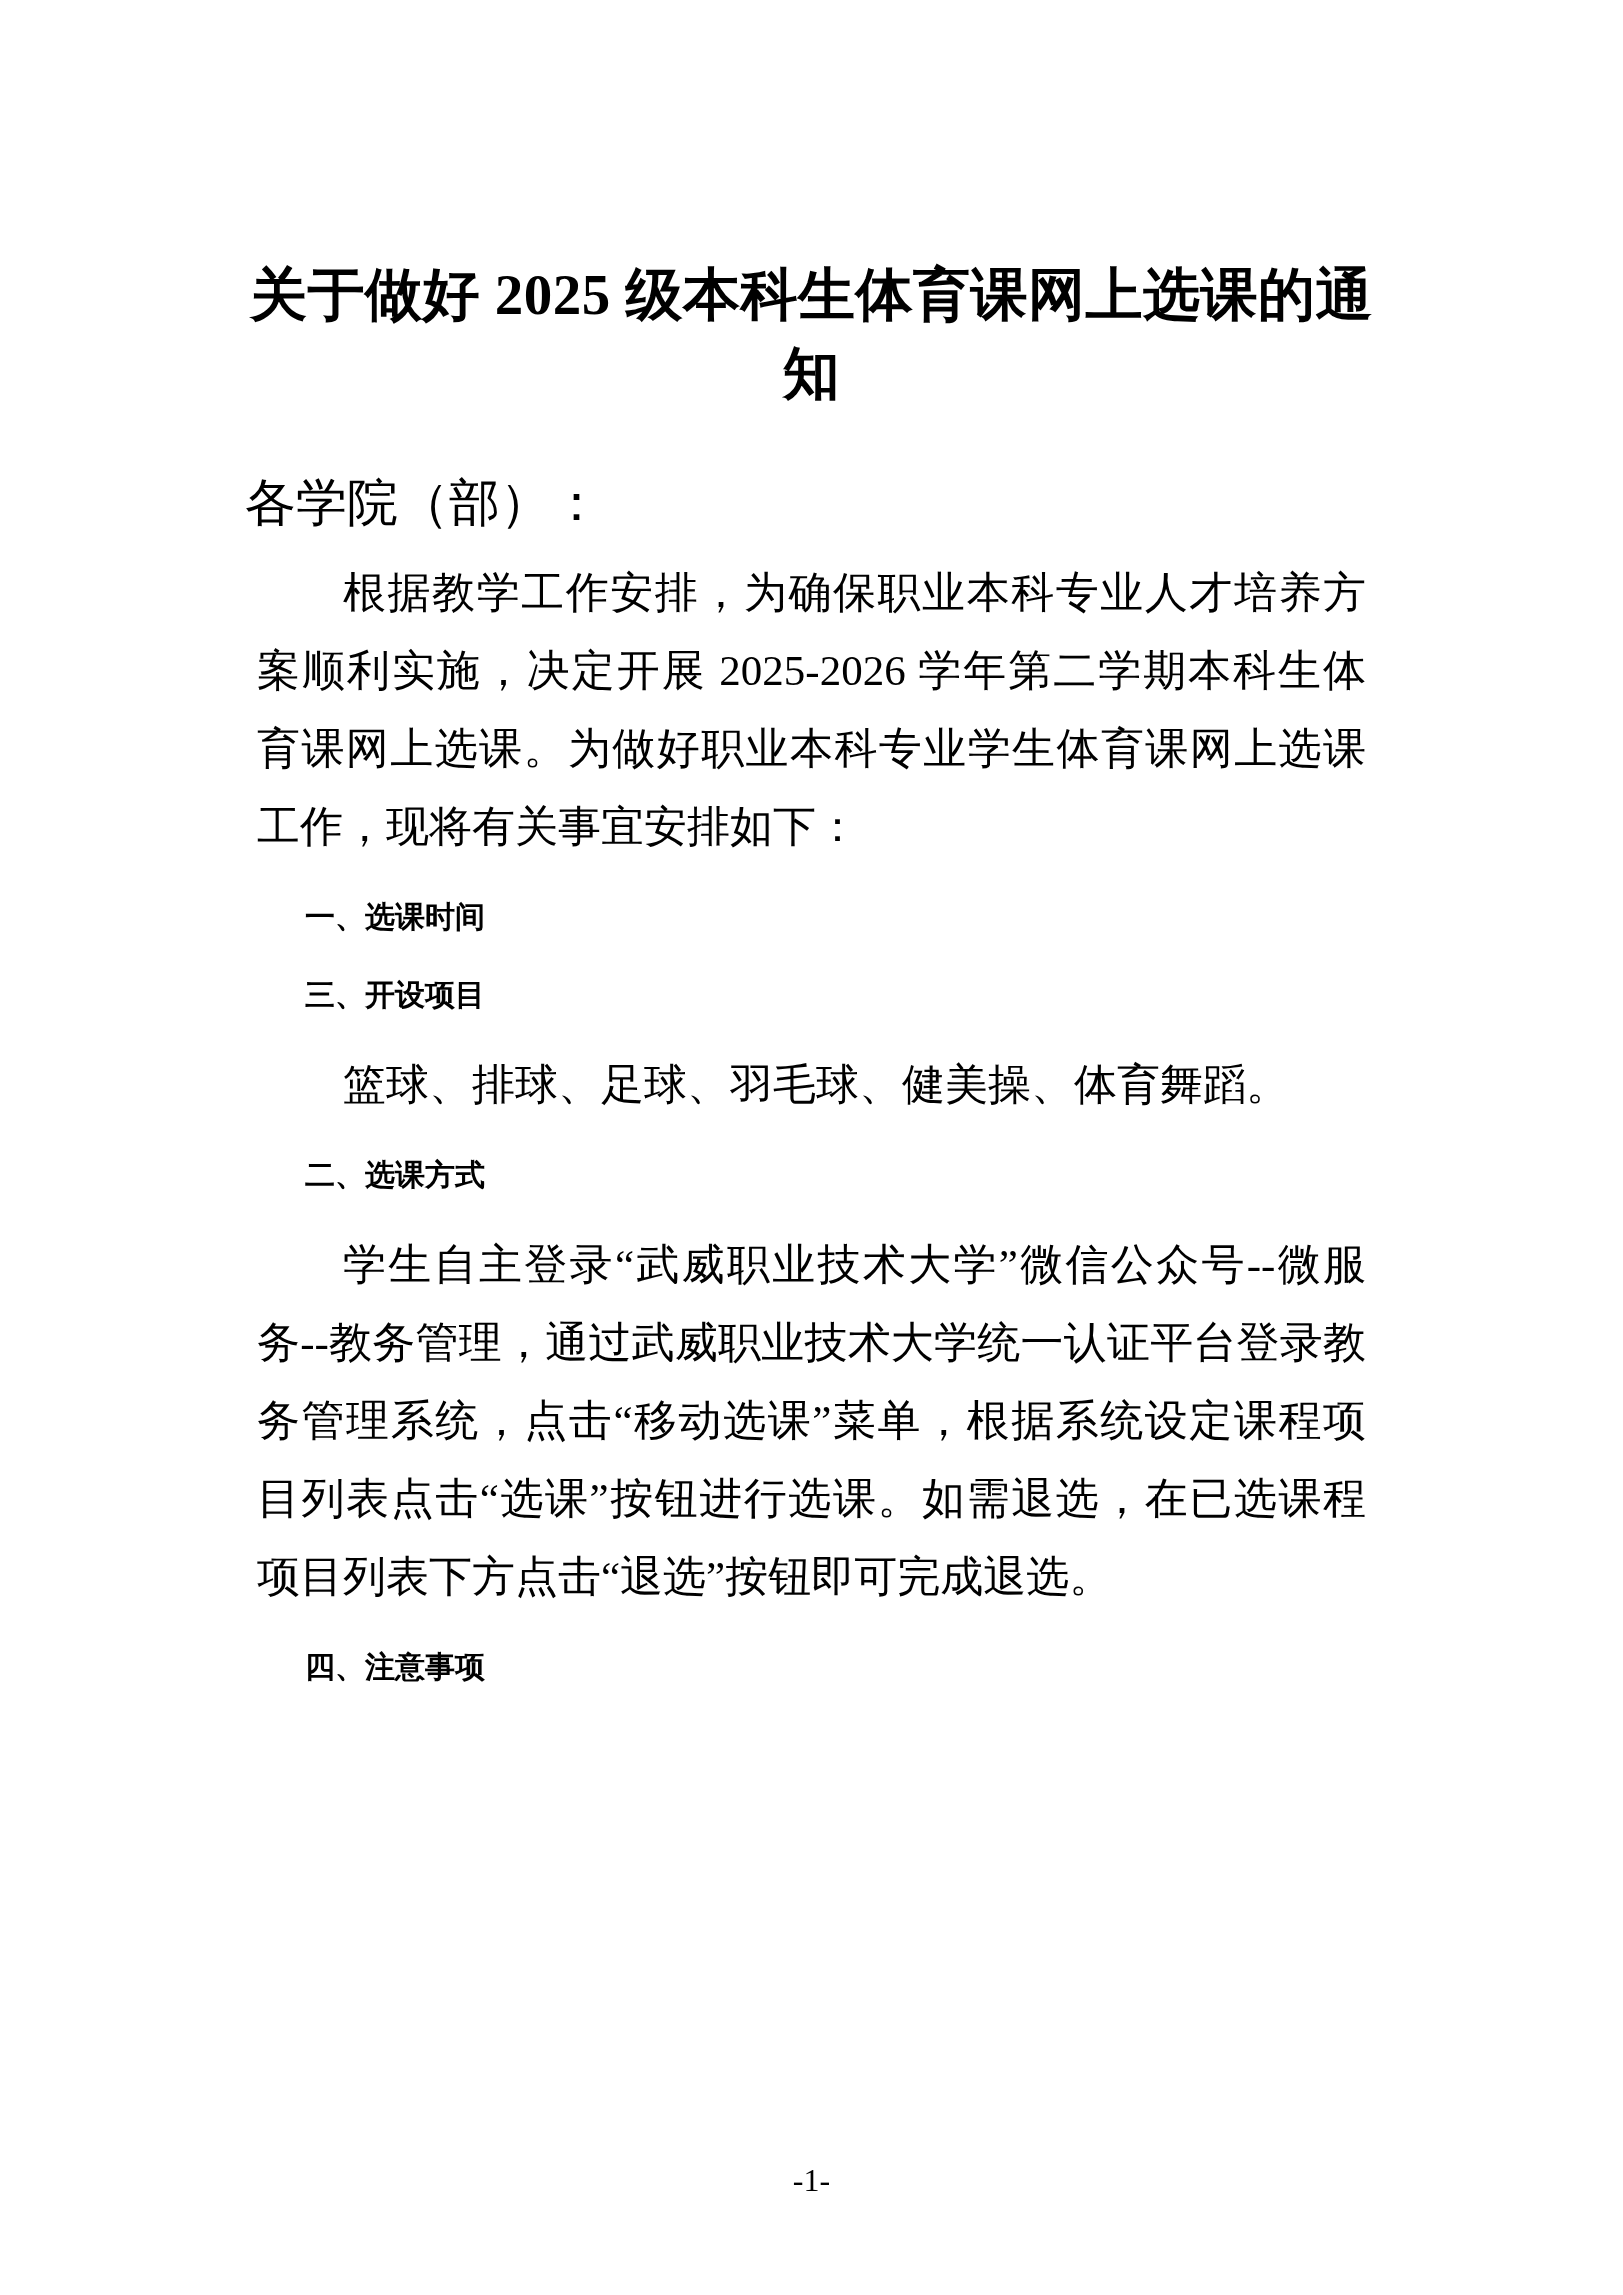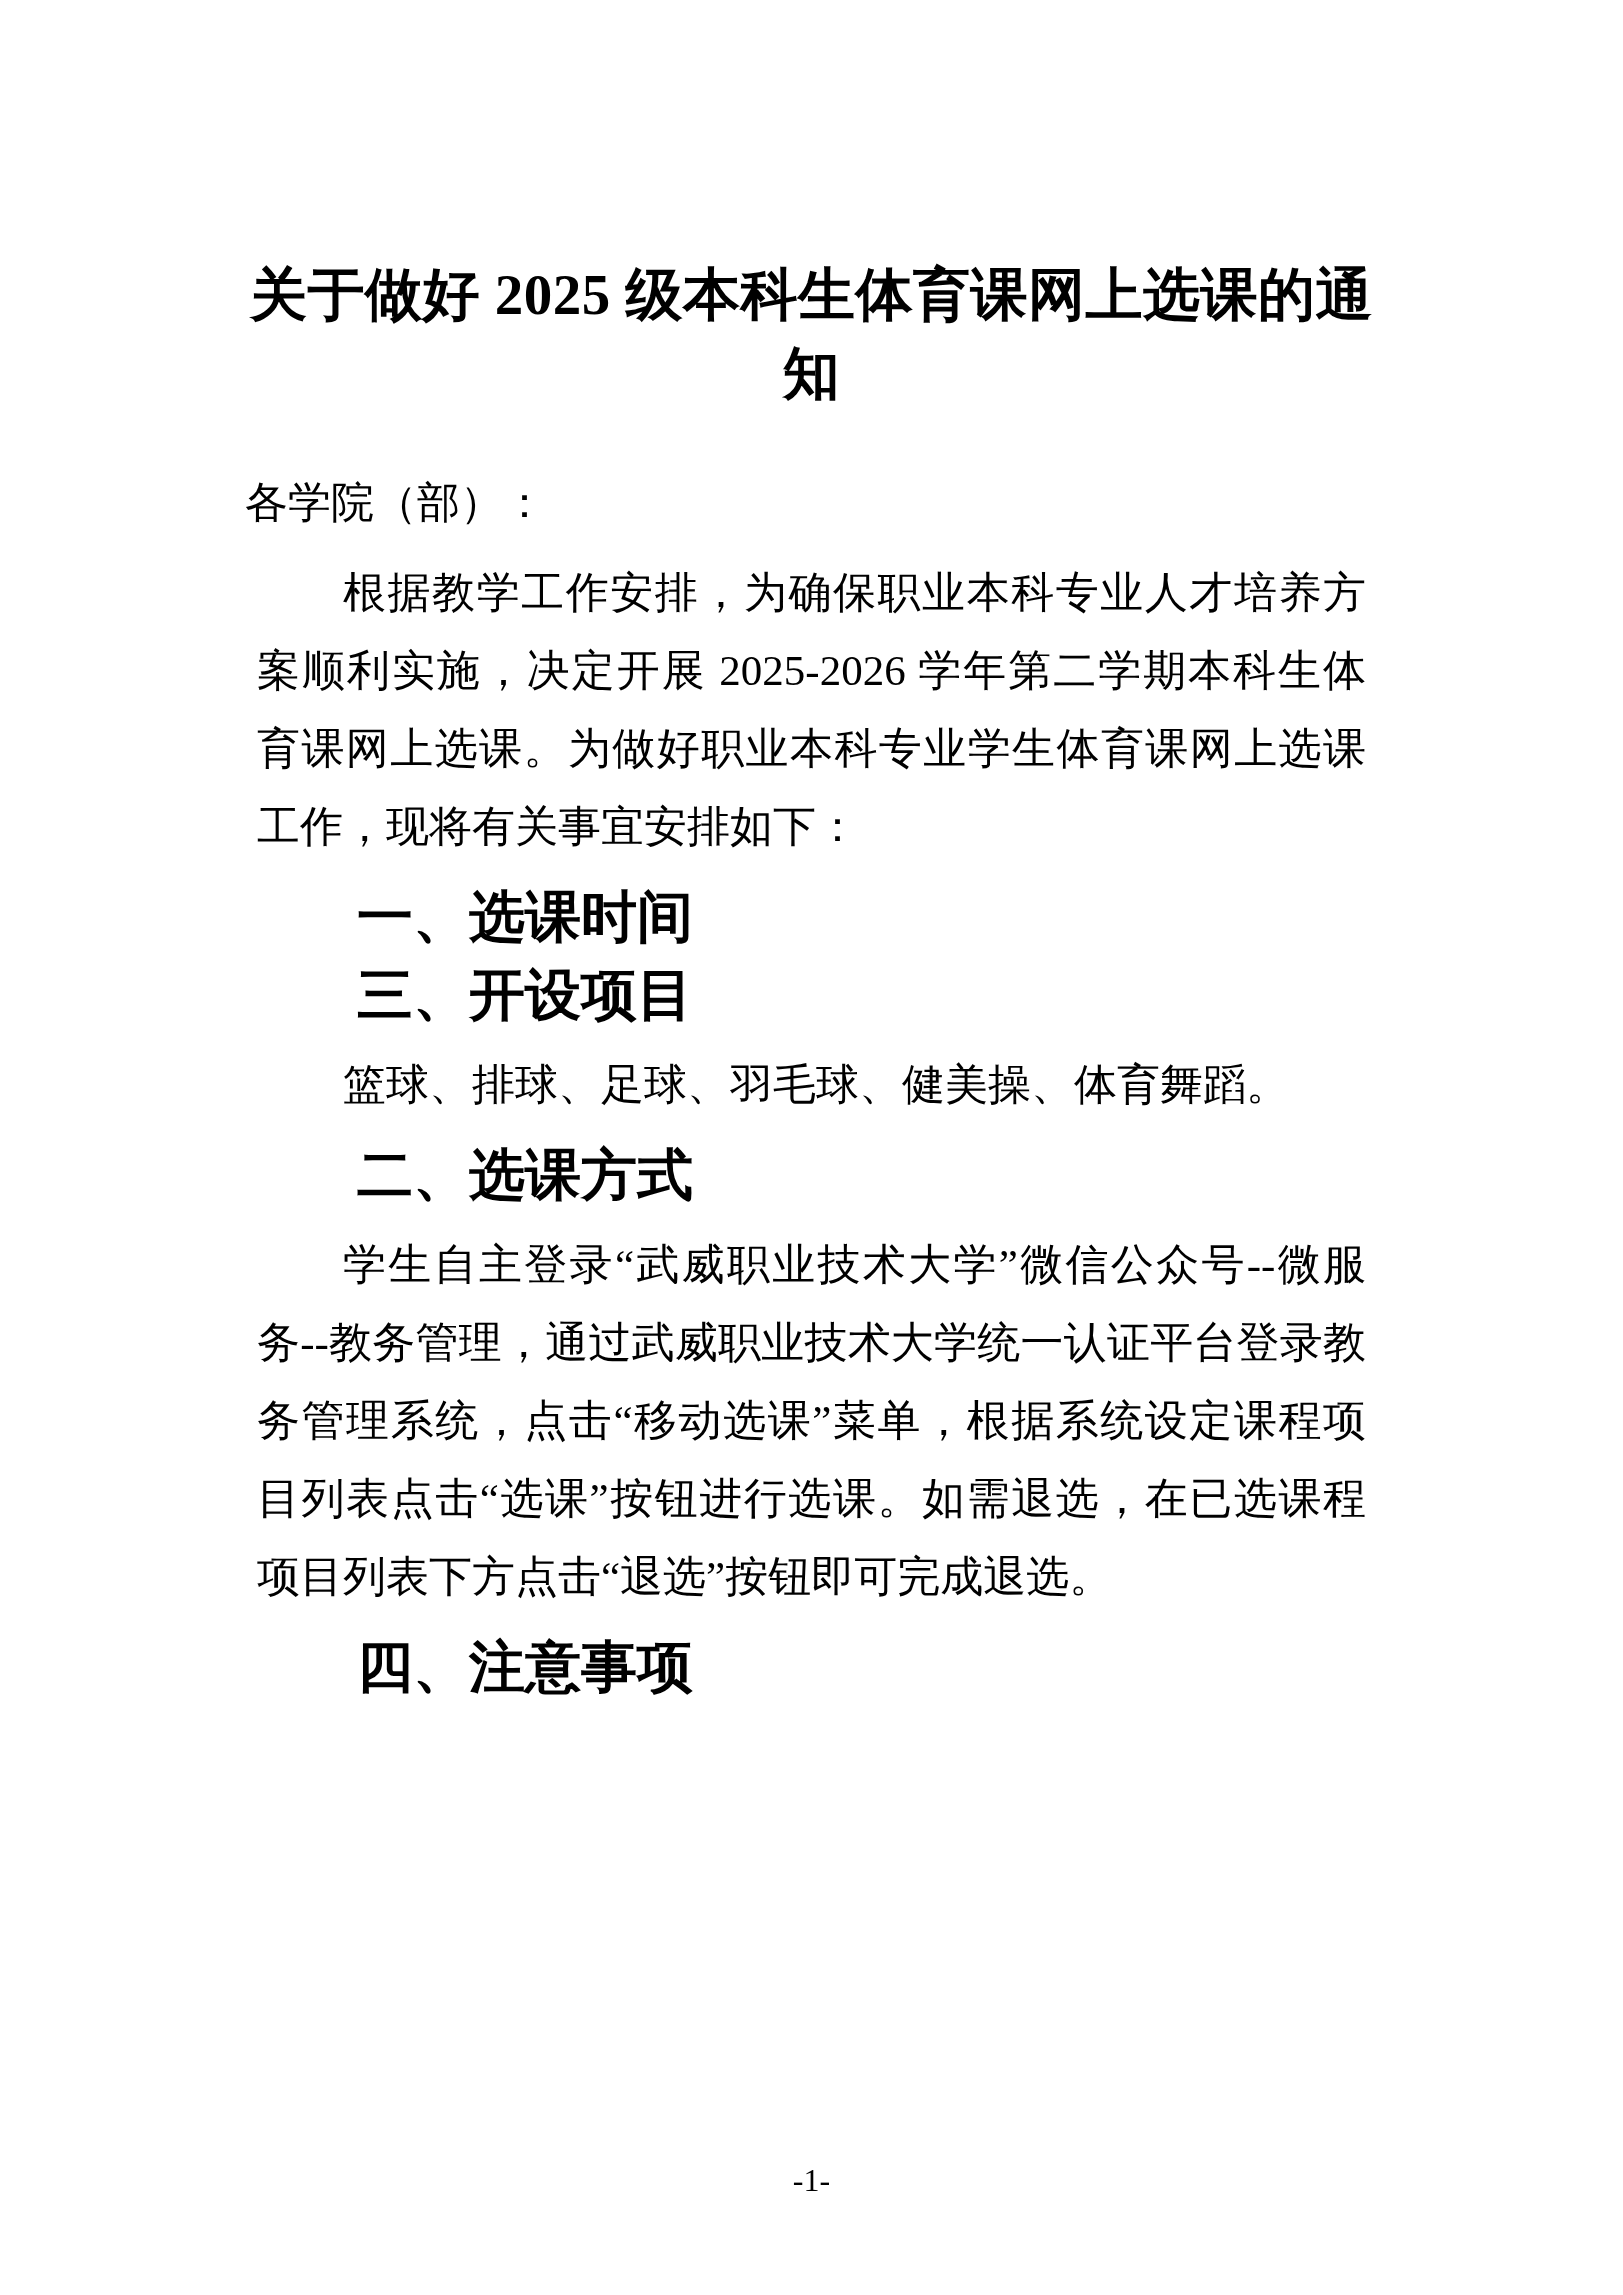--- a/index.html
+++ b/index.html
@@ -22,35 +22,35 @@
     margin: 0 0 51px 0;
     font-size: 57px;
     line-height: 1.38;
     font-weight: 700;
     text-align: center;
     letter-spacing: 0.5px;
     font-family: "Liberation Serif", "DejaVu Serif", serif;
   }
   .salutation {
     margin: 0;
-    font-size: 43px;
+    font-size: 51px;
     line-height: 78px;
     text-indent: 0;
   }
   .para {
     margin: 12px;
     font-size: 43px;
     line-height: 78px;
     text-indent: 2em;
     text-align: justify;
     text-justify: inter-character;
   }
   .heading {
     margin: 0;
-    font-size: 56px;
+    font-size: 30px;
     line-height: 78px;
     text-indent: 2em;
     font-weight: 700;
     font-family: "Liberation Sans", "DejaVu Sans", sans-serif;
   }
   .pageno {
     position: absolute;
     left: 0;
     right: 0;
     bottom: 84px;

